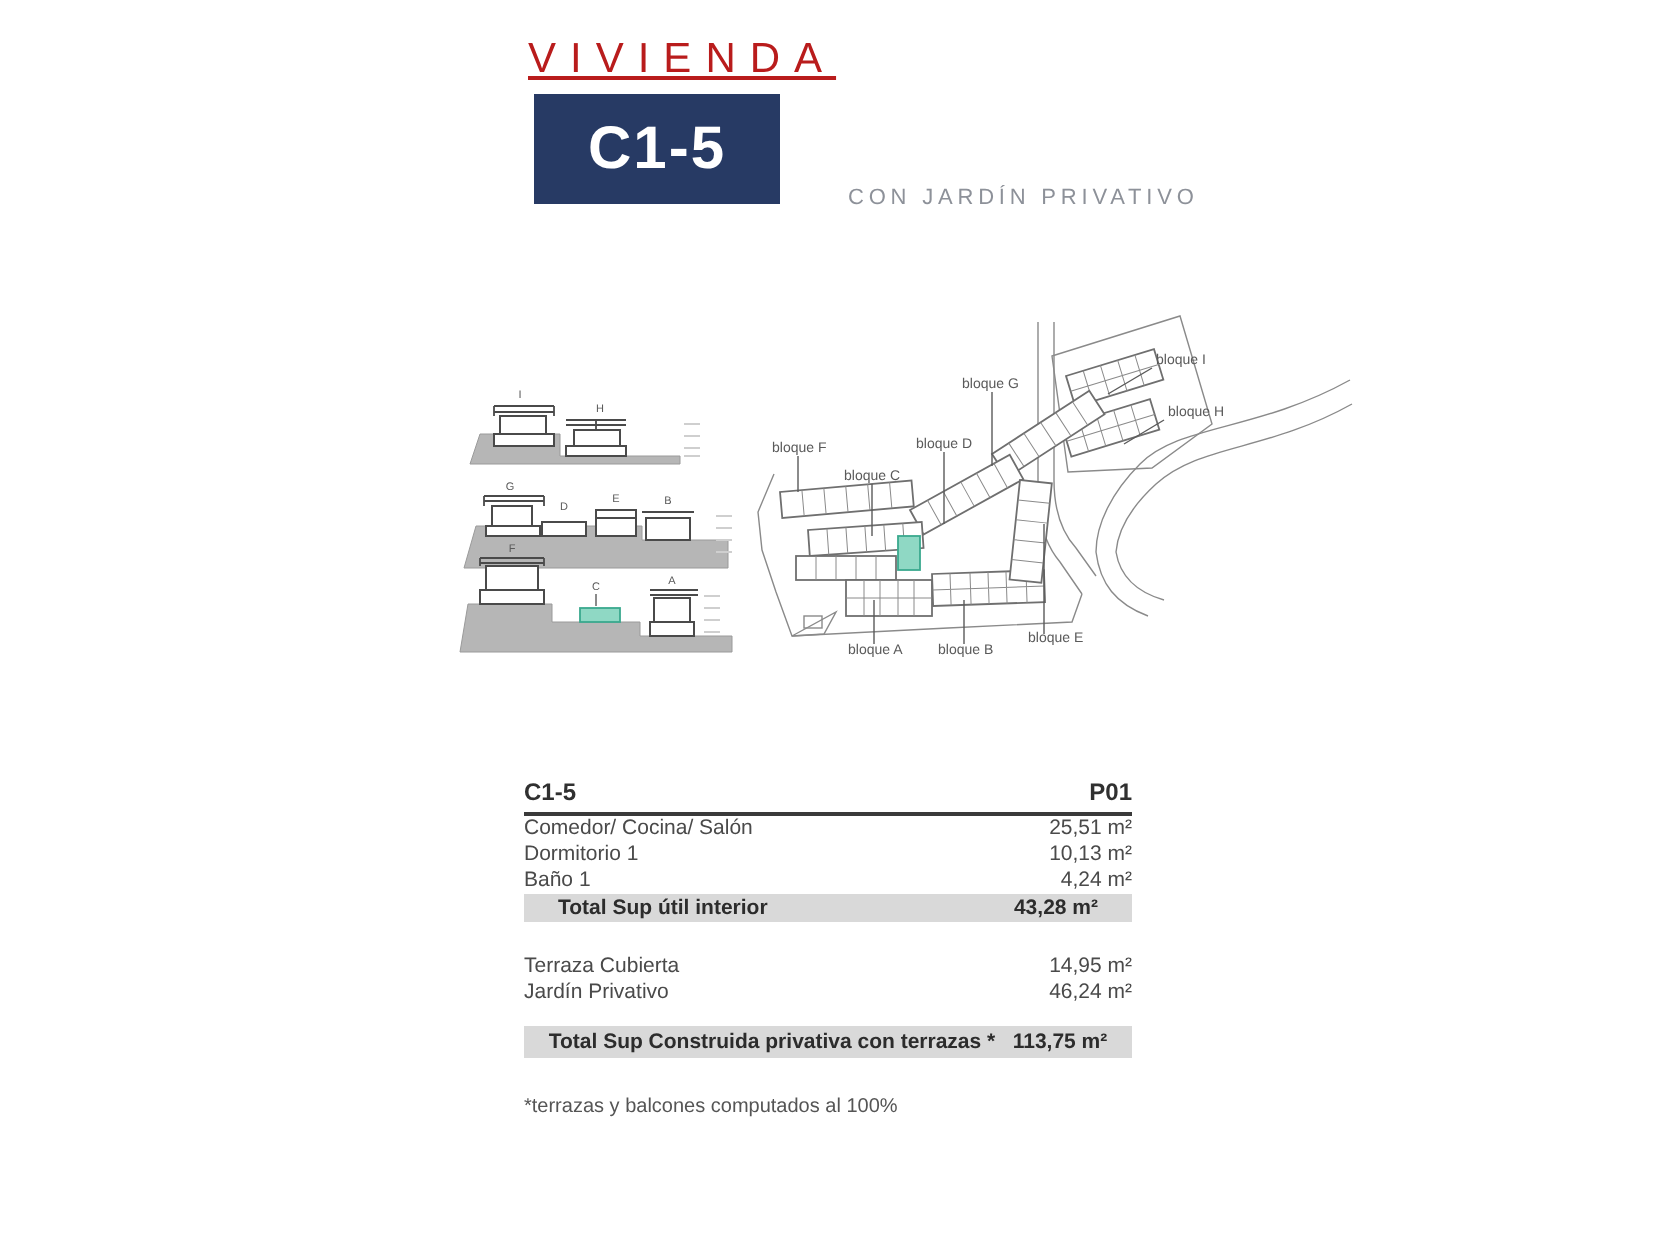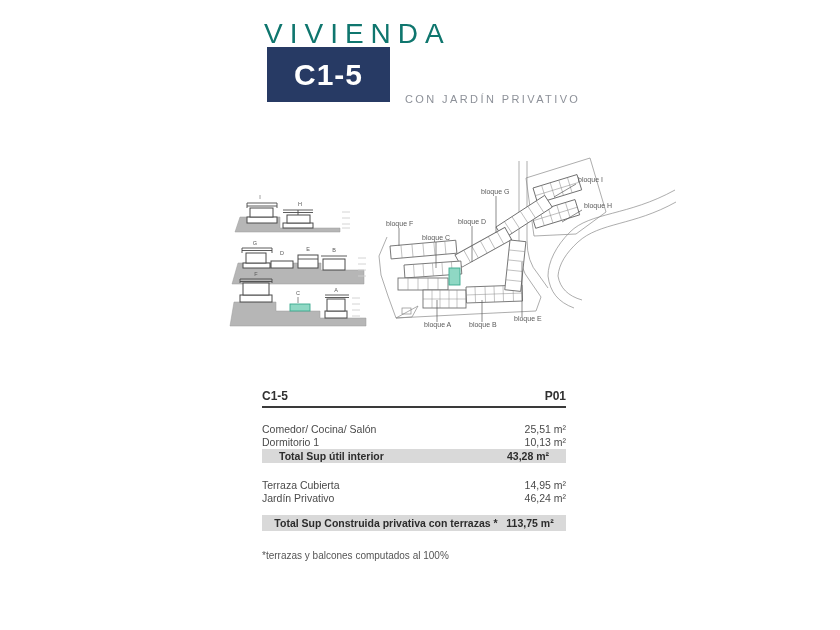--- a/index.html
+++ b/index.html
@@ -6,30 +6,30 @@
   body{
     width:840px;height:630px;background:#ffffff;
     font-family:"Liberation Sans", sans-serif;
     color:#3f3f3f;overflow:hidden;
   }
   .page{position:relative;width:840px;height:630px;background:#fff;}
 
   
   .kicker{
     position:absolute;left:264px;top:18px;
-    font-size:28px;letter-spacing:7px;color:#0f766e;font-weight:400;
+    font-size:21px;letter-spacing:7px;color:#b91c1c;font-weight:400;text-decoration:underline;
   }
   .unit-box{
     position:absolute;left:267px;top:47px;width:123px;height:55px;
     background:var(--accent,#273a64);color:#ffffff;
     display:flex;align-items:center;justify-content:center;
     font-size:30px;font-weight:bold;letter-spacing:1px;
   }
   .subtitle{
-    position:absolute;left:405px;top:93px;
+    position:absolute;left:424px;top:93px;
     font-size:11px;letter-spacing:2.4px;color:#8d9199;text-align:center;
   }
 
   
   .elev-svg{position:absolute;left:228px;top:166px;width:140px;height:170px;}
   .plan-svg{position:absolute;left:378px;top:150px;width:300px;height:205px;}
 
   .terr{fill:var(--terrain,#b6b6b6);stroke:#9a9a9a;stroke-width:.5;}
   .bld{fill:#ffffff;stroke:#4a4a4a;stroke-width:1;}
   .ln{stroke:#4a4a4a;stroke-width:.9;fill:none;}
@@ -43,21 +43,21 @@
   .lbl{font-size:7px;fill:#5a5a5a;}
   .leader{stroke:#5a5a5a;stroke-width:.7;}
 
   
   .sheet-table{position:absolute;left:262px;top:389px;width:304px;font-size:10.5px;}
   .t-head{
     display:flex;justify-content:space-between;
     font-size:12px;font-weight:bold;color:#303030;
     padding-bottom:3px;border-bottom:2px solid #3a3a3a;
   }
-  .t-body{margin-top:15px;}
+  .t-body{}
   .trow{display:flex;justify-content:space-between;line-height:13px;color:#4a4a4a;}
   .trow .val{text-align:left;white-space:nowrap;}
   .trow.total{
     background:var(--total-row-bg,#d9d9d9);
     font-weight:bold;color:#2c2c2c;line-height:12px;padding:1px 17px;
   }
   .gap16{height:16px;}
   .gap10{height:10px;}
   .bigrow{
     background:var(--total-row-bg,#d9d9d9);
@@ -226,20 +226,24 @@
     </div>
     <div class="t-body">
       <div class="trow">
         <span class="lab">Comedor/ Cocina/ Salón</span>
         <span class="val">25,51 m²</span>
       </div>
       <div class="trow">
         <span class="lab">Dormitorio 1</span>
         <span class="val">10,13 m²</span>
       </div>
+      <div class="trow">
+        <span class="lab">Baño 1</span>
+        <span class="val">4,24 m²</span>
+      </div>
       <div class="trow total">
         <span class="lab">Total Sup útil interior</span>
         <span class="val">43,28 m²</span>
       </div>
 
       <div class="gap16"></div>
 
       <div class="trow">
         <span class="lab">Terraza Cubierta</span>
         <span class="val">14,95 m²</span>

